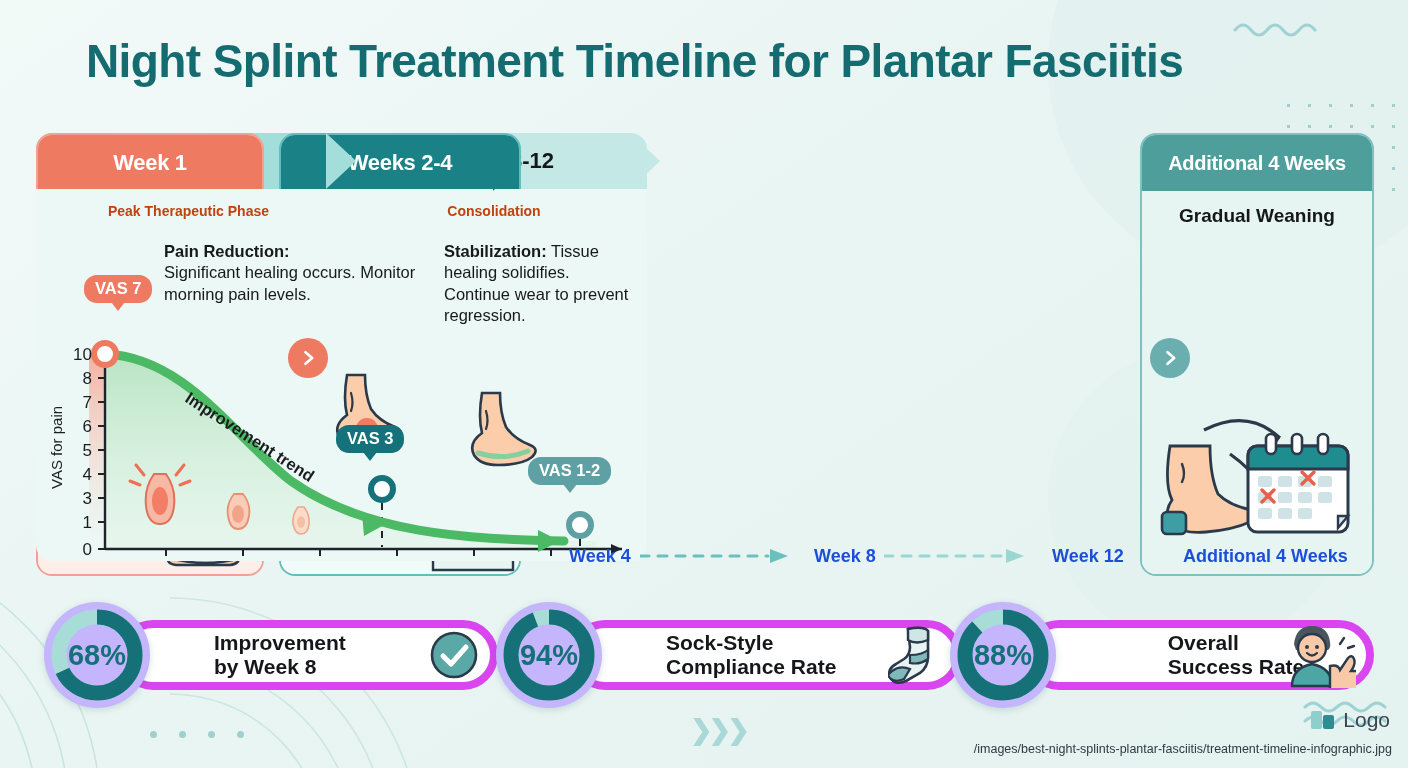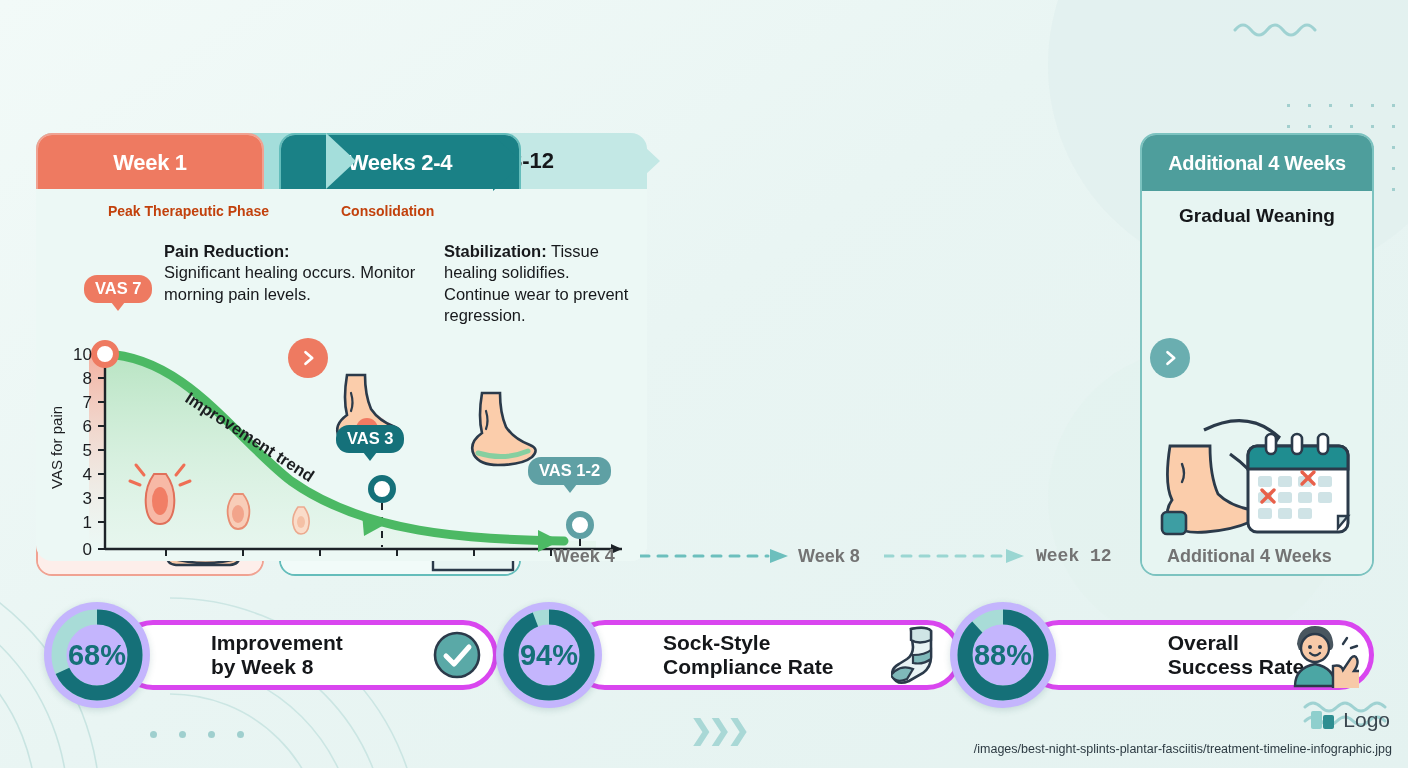--- a/index.html
+++ b/index.html
@@ -93,30 +93,30 @@
   .vas-badge{position:absolute;border-radius:13px;padding:4px 11px 5px;color:#fff;
     font-size:16.5px;font-weight:800;white-space:nowrap;z-index:9;}
   .vas-badge .tail{position:absolute;left:50%;margin-left:-7px;bottom:-8px;width:0;height:0;
     border-left:7px solid transparent;border-right:7px solid transparent;}
   #vas7{background:#ee7a61;left:556px;top:251px;}
   #vas7 .tail{border-top:9px solid #ee7a61;}
   #vas3{background:#15717a;left:801px;top:395px;}
   #vas3 .tail{border-top:9px solid #15717a;}
   #vas12{background:#5fa0a4;left:1030px;top:424px;}
   #vas12 .tail{border-top:9px solid #5fa0a4;}
-  .week-lbl{position:absolute;font-size:18px;font-weight:800;color:#737373;}
+  .week-lbl{position:absolute;font-size:18px;font-weight:800;color:#1d4ed8;margin-left:16px;}
 
   
   .dash-arrow{position:absolute;height:14px;}
 
   
   .stats{position:absolute;left:44px;top:592px;width:1330px;height:130px;}
   .stat{position:absolute;top:10px;height:104px;}
   .stat .pill{position:absolute;left:74px;top:18px;height:70px;border-radius:35px;
-    background:#ffffff;border:5px solid #d946ef;display:flex;align-items:center;
+    background:#ffffff;border:8px solid #d946ef;display:flex;align-items:center;
     padding-left:88px;padding-right:14px;box-sizing:border-box;}
   .stat .pill .lbl{font-size:21px;font-weight:800;color:#15171a;line-height:1.16;}
   .donut{position:absolute;left:0;top:0;width:106px;height:106px;z-index:5;
     border-radius:50%;background:#c4b5fd;box-shadow:0 2px 7px rgba(20,80,80,.16);
     display:flex;align-items:center;justify-content:center;}
   .donut .pct{position:absolute;font-size:29px;font-weight:800;color:#157078;}
   #stat-1{left:0;width:470px;}
   #stat-1 .pill{width:380px;}
   #stat-2{left:452px;width:470px;}
   #stat-2 .pill{width:392px;}
@@ -166,20 +166,21 @@
     </g>
   </svg>
   <div class="chev-deco">❯❯❯</div>
   <div class="dots-row">
     <i></i>
       <i></i>
       <i></i>
       <i></i>
   </div>
 
+  <div class="title">Night Splint Treatment Timeline for Plantar Fasciitis</div>
 
   <div class="row">
 
     <div class="card" id="card-w1">
       <div class="hdr">Week 1</div>
       <div class="body">
         <div class="sub">Break-In Period</div>
 
         <div class="clock-wrap">
           <svg width="140" height="140" viewBox="0 0 140 140">
@@ -269,21 +270,21 @@
       <svg class="chev-notch" style="left:290px;" viewBox="0 0 30 56" preserveAspectRatio="none">
         <path d="M0 0 L30 28 L0 56 Z" fill="#a4dedb"></path>
       </svg>
       <svg class="chev-notch" style="left:594px;" viewBox="0 0 30 56" preserveAspectRatio="none">
         <path d="M0 0 L30 28 L0 56 Z" fill="#c3e8e5"></path>
       </svg>
 
       <div class="mid-body">
 
         <div class="mid-sub" style="left:0;width:305px;top:14px;text-align:center;">Peak Therapeutic Phase</div>
-        <div class="mid-sub" style="left:305px;width:306px;top:14px;text-align:left;">Consolidation</div>
+        <div class="mid-sub" style="left:305px;width:306px;top:14px;text-align:center;">Consolidation</div>
 
         <div class="mid-text" style="left:408px;width:190px;top:52px;">
           <b>Stabilization:</b><span> Tissue healing solidifies. Continue wear to prevent regression.</span>
         </div>
         <div class="mid-text" style="left:128px;width:272px;top:52px;">
           <b>Pain Reduction:</b><br>
           <span> Significant healing occurs. Monitor morning pain levels.</span>
         </div>
 
         <svg class="chart" viewBox="0 0 611 372">
@@ -465,21 +466,21 @@
     </div>
     <div class="conn" id="conn-2">
       <svg viewBox="0 0 24 24">
         <path d="M9 5 L17 12 L9 19" fill="none" stroke="#fff" stroke-width="3.2" stroke-linecap="round" stroke-linejoin="round"></path>
       </svg>
     </div>
   </div>
 
   <div class="week-lbl" style="left:553px;top:546px;">Week 4</div>
   <div class="week-lbl" style="left:798px;top:546px;">Week 8</div>
-  <div class="week-lbl" style="left:1036px;top:546px;font-family:Liberation Mono, monospace;">Week 12</div>
+  <div class="week-lbl" style="left:1036px;top:546px;">Week 12</div>
   <div class="week-lbl" style="left:1167px;top:546px;">Additional 4 Weeks</div>
 
   <svg class="dash-arrow" style="left:640px;top:549px;" width="150" height="14" viewBox="0 0 150 14">
     <line x1="0" y1="7" x2="128" y2="7" stroke="#6cbfbd" stroke-width="3" stroke-dasharray="9 9" stroke-linecap="round"></line>
     <path d="M130 0 L148 7 L130 14 Z" fill="#6cbfbd"></path>
   </svg>
   <svg class="dash-arrow" style="left:884px;top:549px;" width="142" height="14" viewBox="0 0 142 14">
     <line x1="0" y1="7" x2="120" y2="7" stroke="#9ad6d2" stroke-width="3" stroke-dasharray="9 9" stroke-linecap="round"></line>
     <path d="M122 0 L140 7 L122 14 Z" fill="#9ad6d2"></path>
   </svg>

